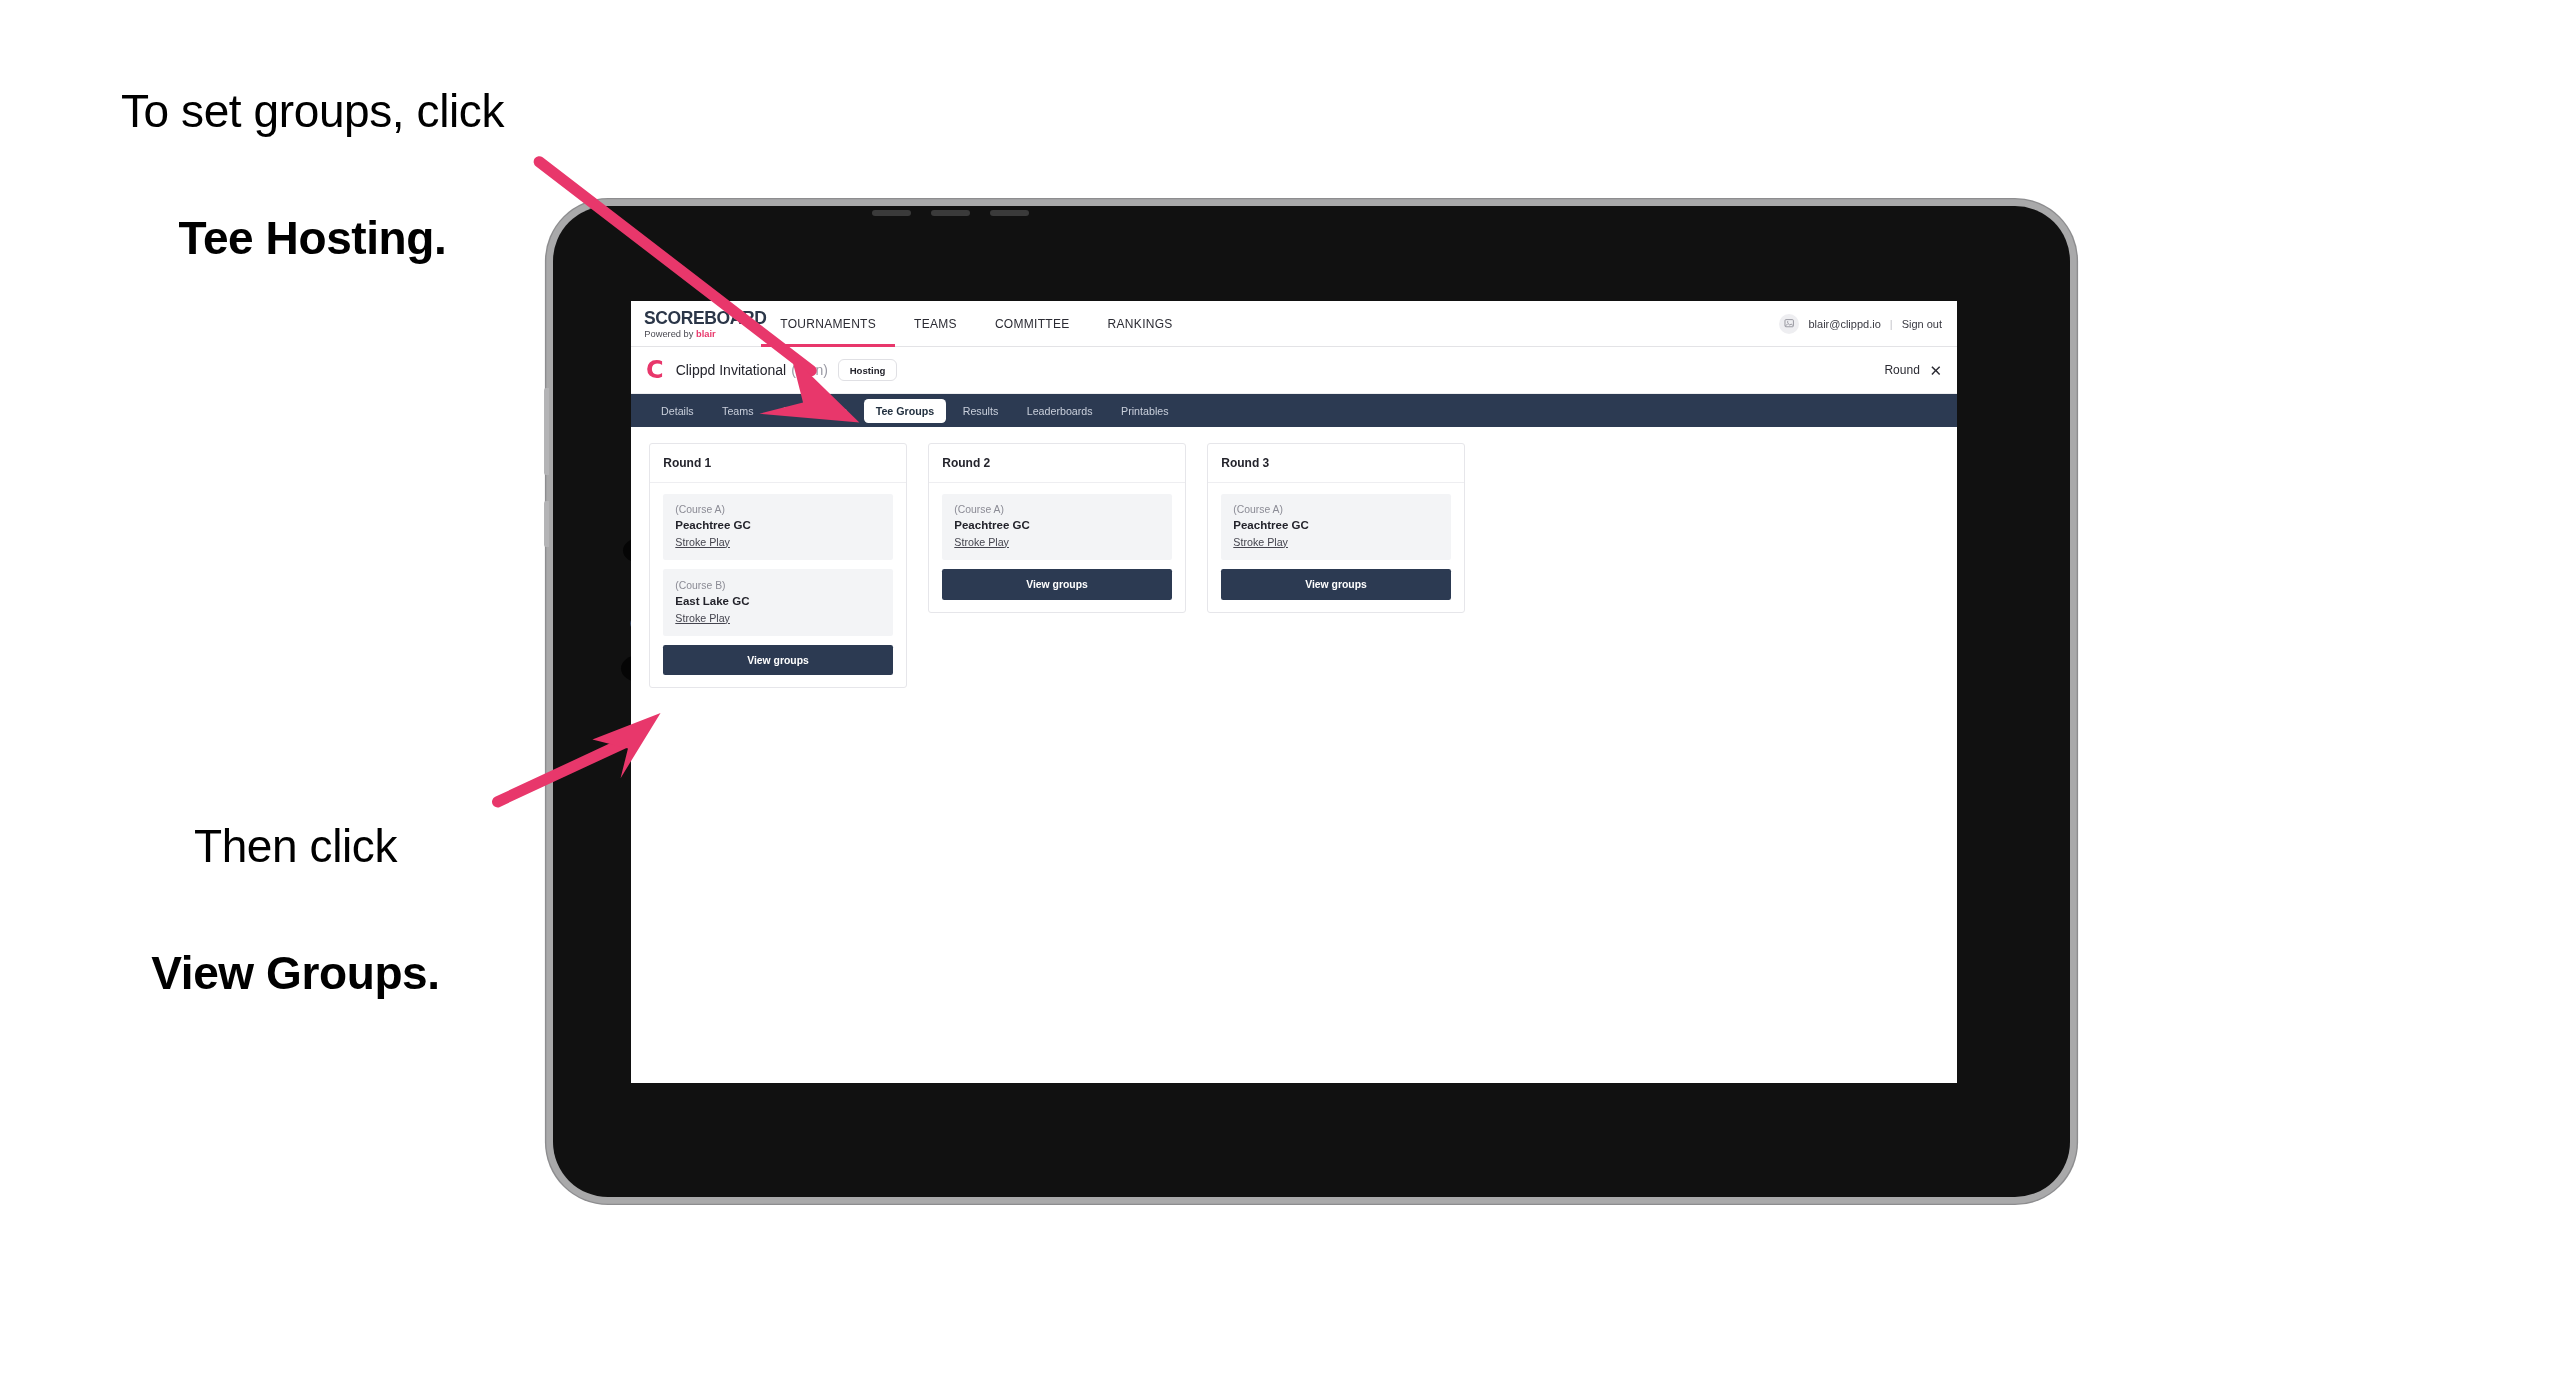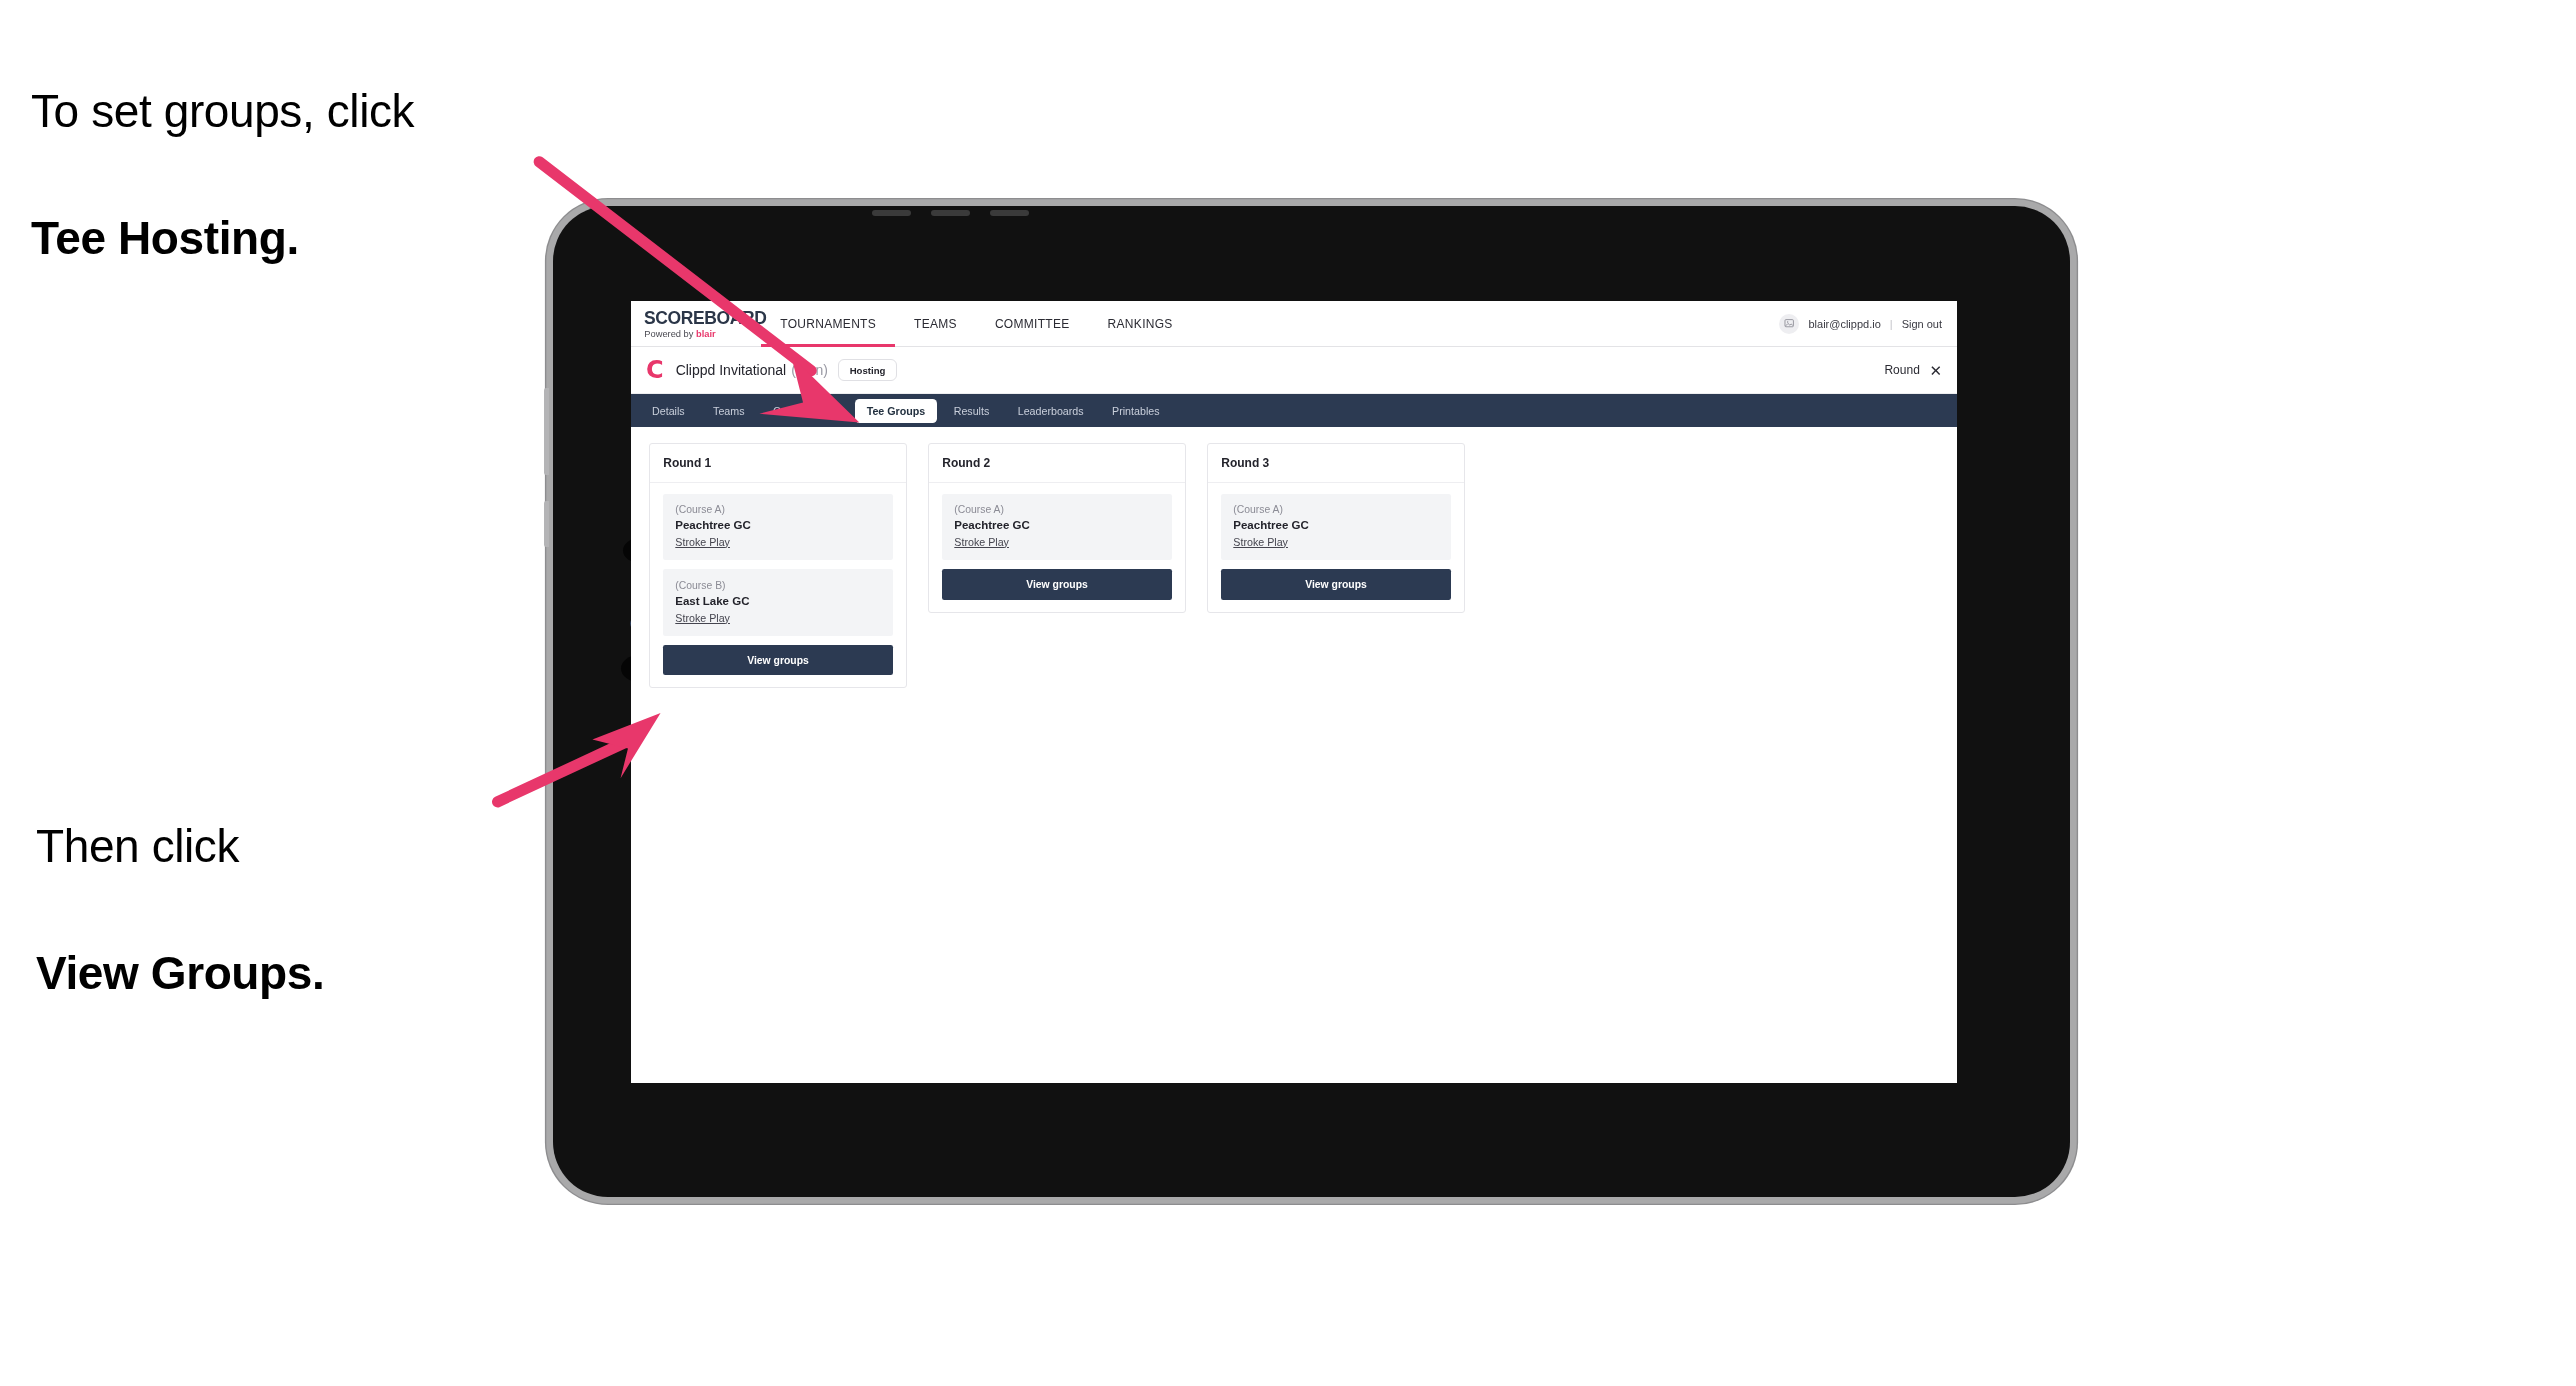--- a/index.html
+++ b/index.html
@@ -18,20 +18,21 @@
 
   
   .callout {
     position: absolute;
     color: #000000;
     font-family: "Liberation Sans", sans-serif;
     font-size: 46px;
     line-height: 1.38;
     letter-spacing: -0.4px;
     white-space: pre-line;
+    text-align: center;
   }
   .callout .strong { font-weight: bold; }
   #callout-top  { left: 31px; top: 16.3px;  width: 563px; }
   #callout-bot  { left: 36px; top: 752px; width: 519px; }
 
   
   .arrow-svg { position: absolute; overflow: visible; pointer-events: none; }
   #arrow-1 { left: 474px; top: 126px; }
   #arrow-2 { left: 459px; top: 667px; }
 
@@ -185,21 +186,21 @@
     cursor: pointer;
   }
   .x-ico { font-size: 15px; line-height: 1; }
 
   
   #tabstrip {
     height: 33px;
     background: #2c3a52;
     display: flex;
     align-items: center;
-    padding-left: 9px;
+    padding-left: 18px;
     gap: 4.4px;
   }
   .tab {
     font-size: 10.7px;
     color: #c9cfdb;
     padding: 6px 12px;
     border-radius: 4.4px;
     cursor: pointer;
     white-space: nowrap;
   }

